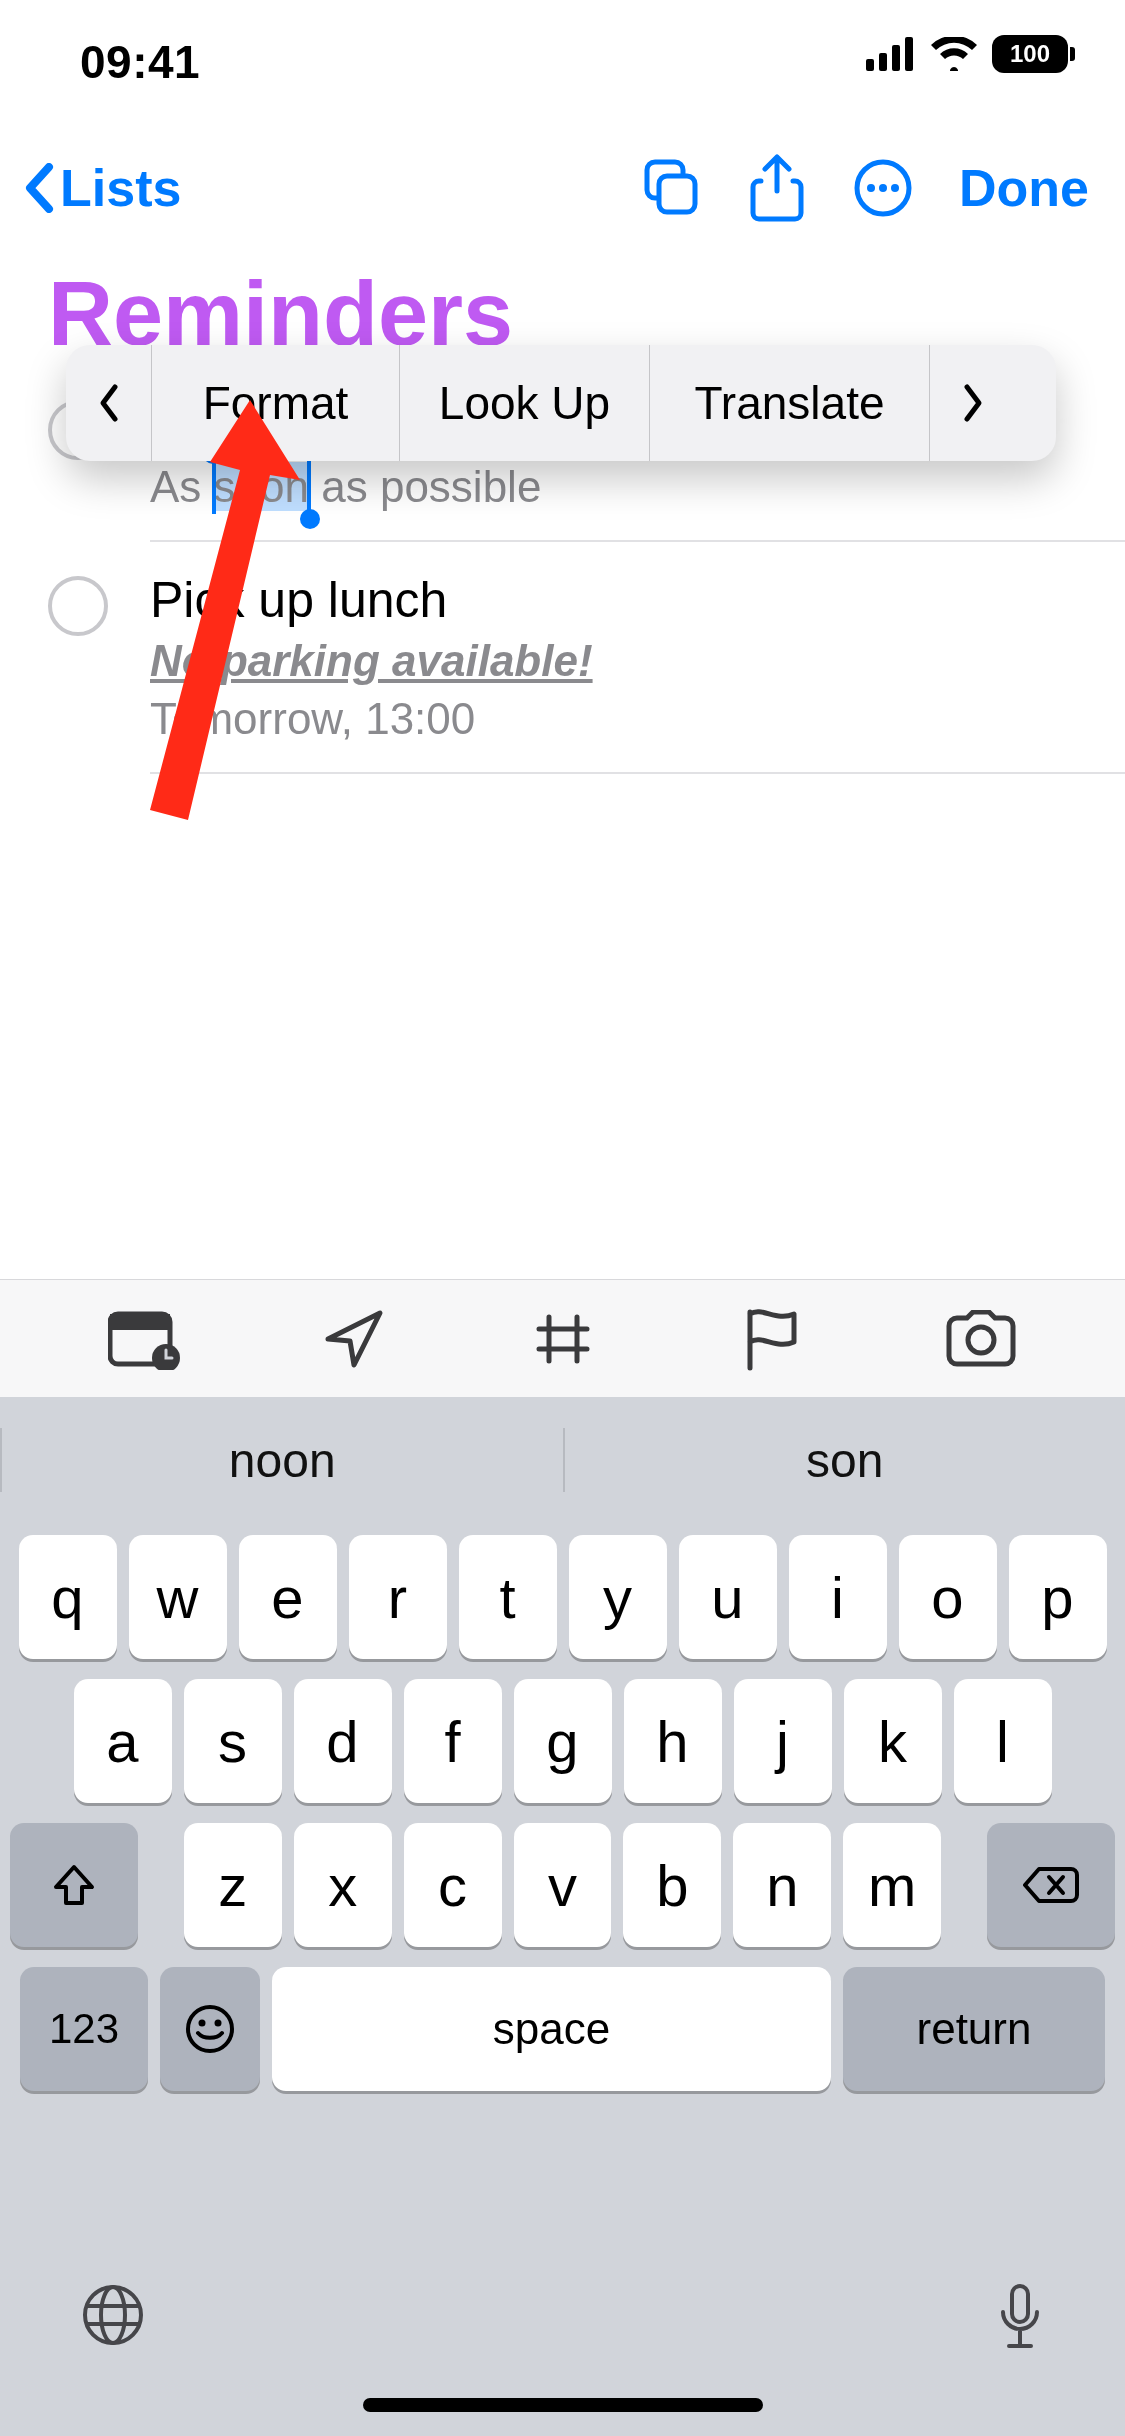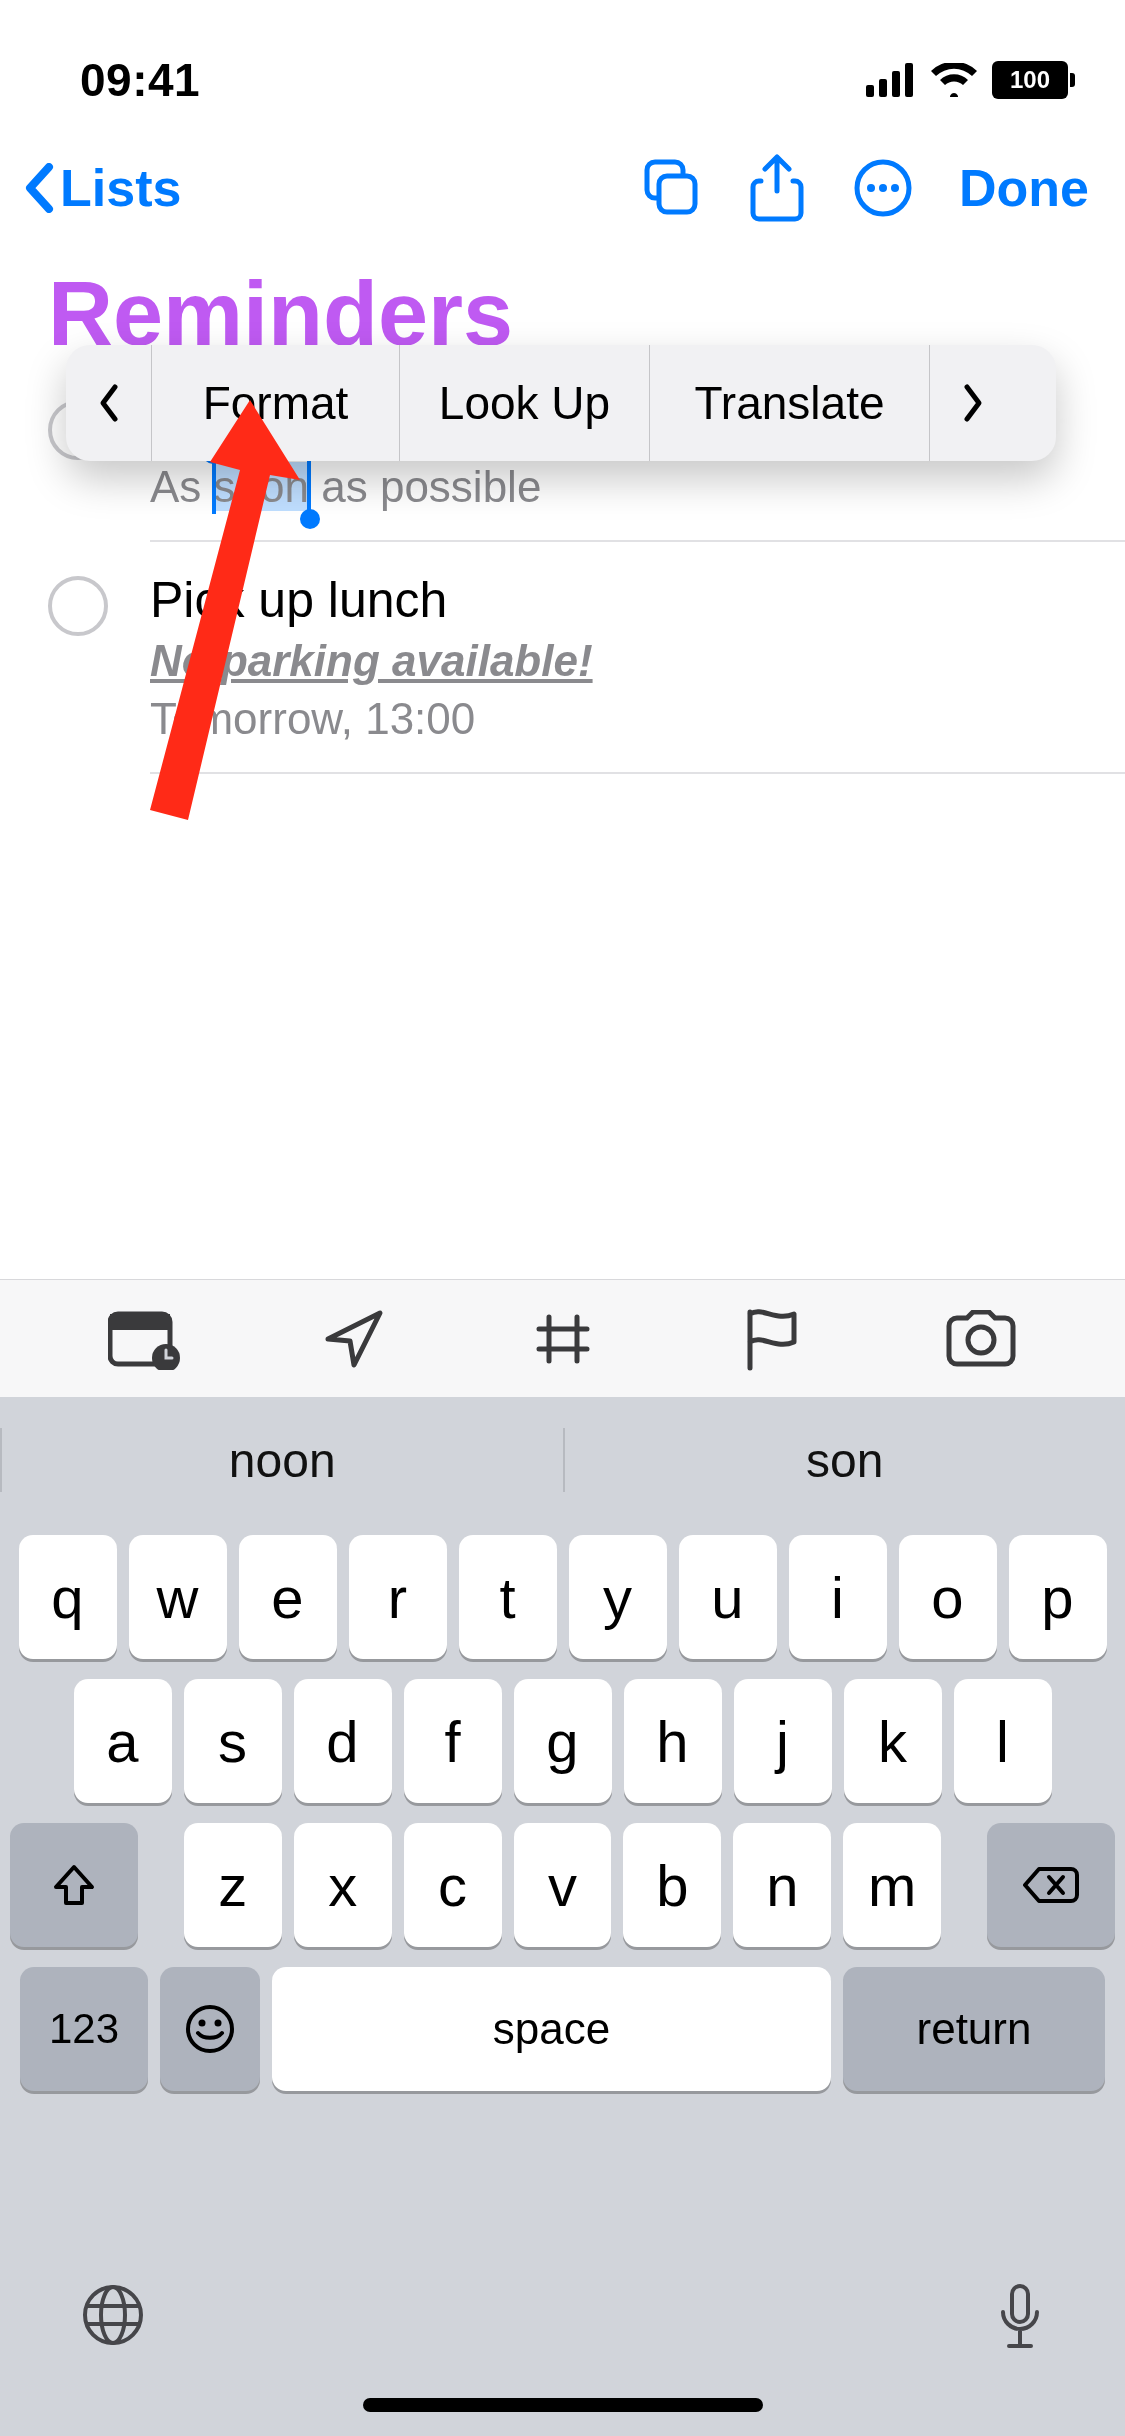--- a/index.html
+++ b/index.html
@@ -1,25 +1,25 @@
 <!DOCTYPE html>
 <html><head>
 <meta charset="utf-8">
 <style>
   * { margin: 0; padding: 0; box-sizing: border-box; -webkit-font-smoothing: antialiased; }
   html, body { width: 1125px; height: 2436px; font-family: -apple-system, "SF Pro Text", "Helvetica Neue", Arial, sans-serif; background: #fff; overflow: hidden; }
   .screen { position: relative; width: 1125px; height: 2436px; background: #fff; }
 
   
-  .status-bar { display: flex; justify-content: space-between; align-items: center; padding: 35px 50px 0 80px; height: 125px; }
+  .status-bar { display: flex; justify-content: space-between; align-items: flex-start; padding: 35px 50px 0 80px; height: 125px; }
   .status-time { font-size: 46px; font-weight: 700; letter-spacing: 0.5px; }
   .status-right { display: flex; align-items: center; gap: 14px; }
   .signal-icon svg, .wifi-icon svg { display: block; }
   .battery-wrap { display: flex; align-items: center; gap: 2px; }
-  .battery-pill { width: 76px; height: 38px; border-radius: 6px; background: #000; color: #fff; display: flex; align-items: center; justify-content: center; font-size: 24px; font-weight: 700; }
+  .battery-pill { width: 76px; height: 38px; border-radius: 12px; background: #000; color: #fff; display: flex; align-items: center; justify-content: center; font-size: 24px; font-weight: 700; }
   .battery-tip { width: 5px; height: 14px; background: #000; border-radius: 0 3px 3px 0; }
 
   
   .nav-bar { display: flex; align-items: center; padding: 28px 36px 10px 24px; gap: 6px; }
   .nav-bar .back { display: flex; align-items: center; color: #007aff; font-size: 52px; font-weight: 700; }
   .nav-bar .back svg { margin-right: 6px; }
   .nav-spacer { flex: 1; }
   .nav-icon-btn { width: 100px; height: 70px; display: flex; align-items: center; justify-content: center; color: #007aff; }
   .nav-done { color: #007aff; font-size: 52px; font-weight: 600; padding-left: 20px; }
 

